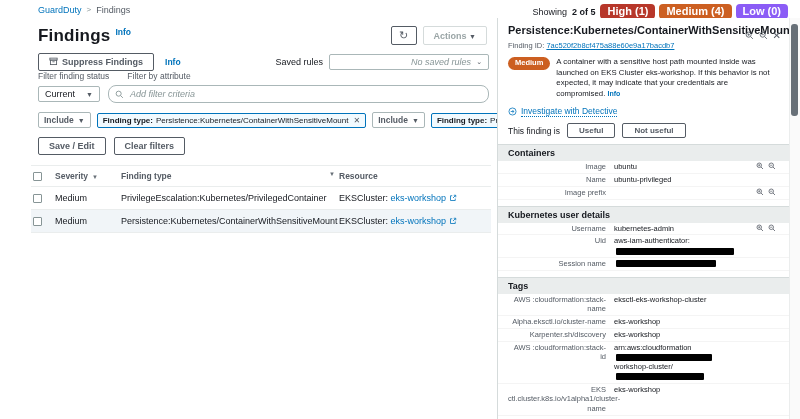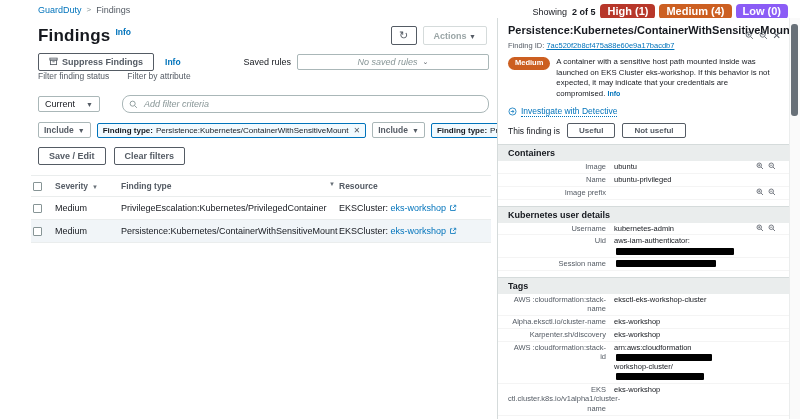--- a/index.html
+++ b/index.html
@@ -23,23 +23,23 @@
   .lp-title-btns{display:flex;gap:6px;margin-right:2px}
   .btn{border:1px solid #545b64;background:#fff;color:#545b64;font-weight:bold;font-size:9px;padding:3px 10px;border-radius:2px;cursor:pointer;font-family:inherit;white-space:nowrap}
   .btn.gray{border-color:#d5dbdb;color:#9aa5a6}
   .icon-btn{border:1px solid #545b64;background:#fff;color:#545b64;border-radius:2px;width:26px;height:19px;font-size:11px;line-height:16px;text-align:center;cursor:pointer}
   .row2{display:flex;justify-content:space-between;align-items:center;margin-top:7px}
   .suppress-wrap{display:flex;align-items:center;gap:6px}
   .saved-wrap{display:flex;align-items:center;gap:6px;font-size:9px;color:#16191f}
   .sel{border:1px solid #aab7b8;border-radius:2px;background:#fff;font-size:9px;padding:2px 6px;display:inline-flex;align-items:center;gap:5px;color:#16191f;cursor:pointer}
   .sel .ph{color:#879596;font-style:italic}
   .caret{color:#545b64;font-size:7px}
-  .saved-sel{width:192px;justify-content:center}
+  .saved-sel{width:160px;justify-content:flex-end}
   .filter-labels{display:flex;gap:18px;margin-top:0;font-size:8.5px;color:#545b64}
-  .controls{display:flex;gap:22px;margin-top:14px;align-items:center}
+  .controls{display:flex;gap:8px;margin-top:4px;align-items:center}
   .status-sel{width:62px;justify-content:space-between}
   .search{border:1px solid #aab7b8;border-radius:8px;display:flex;align-items:center;gap:6px;padding:2px 6px;flex:1;height:18px}
   .search .ph{color:#879596;font-style:italic;font-size:9px}
   .chips{display:flex;gap:6px;margin-top:9px;align-items:center;flex-wrap:nowrap}
   .include{border:1px solid #aab7b8;border-radius:2px;background:#fff;font-size:8.5px;font-weight:bold;color:#545b64;padding:2px 5px;display:inline-flex;gap:4px;align-items:center;white-space:nowrap;cursor:pointer}
   .chip{border:1px solid #0073bb;background:#f1faff;border-radius:2px;font-size:8px;padding:2px 5px;display:inline-flex;gap:3px;align-items:center;white-space:nowrap;cursor:pointer}
   .chip b{font-weight:bold}
   .chip .x{color:#545b64;font-size:8px;margin-left:2px;cursor:pointer}
   .actions-row{display:flex;gap:8px;margin-top:9px}
   

